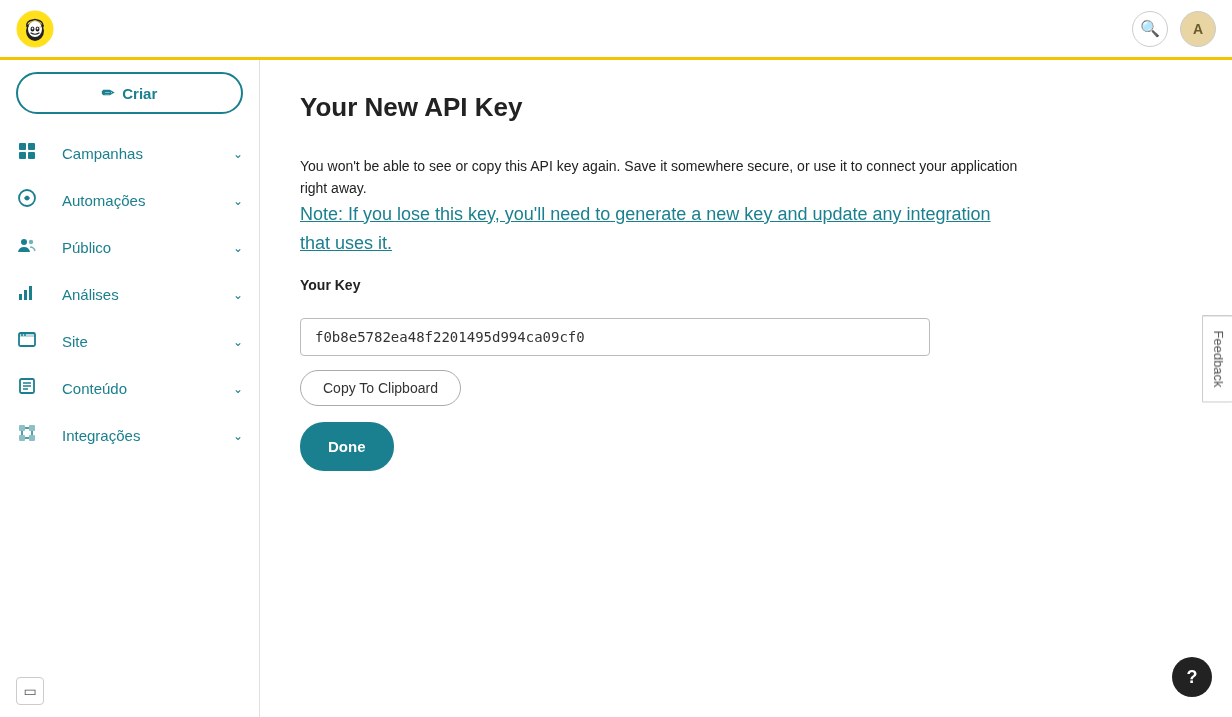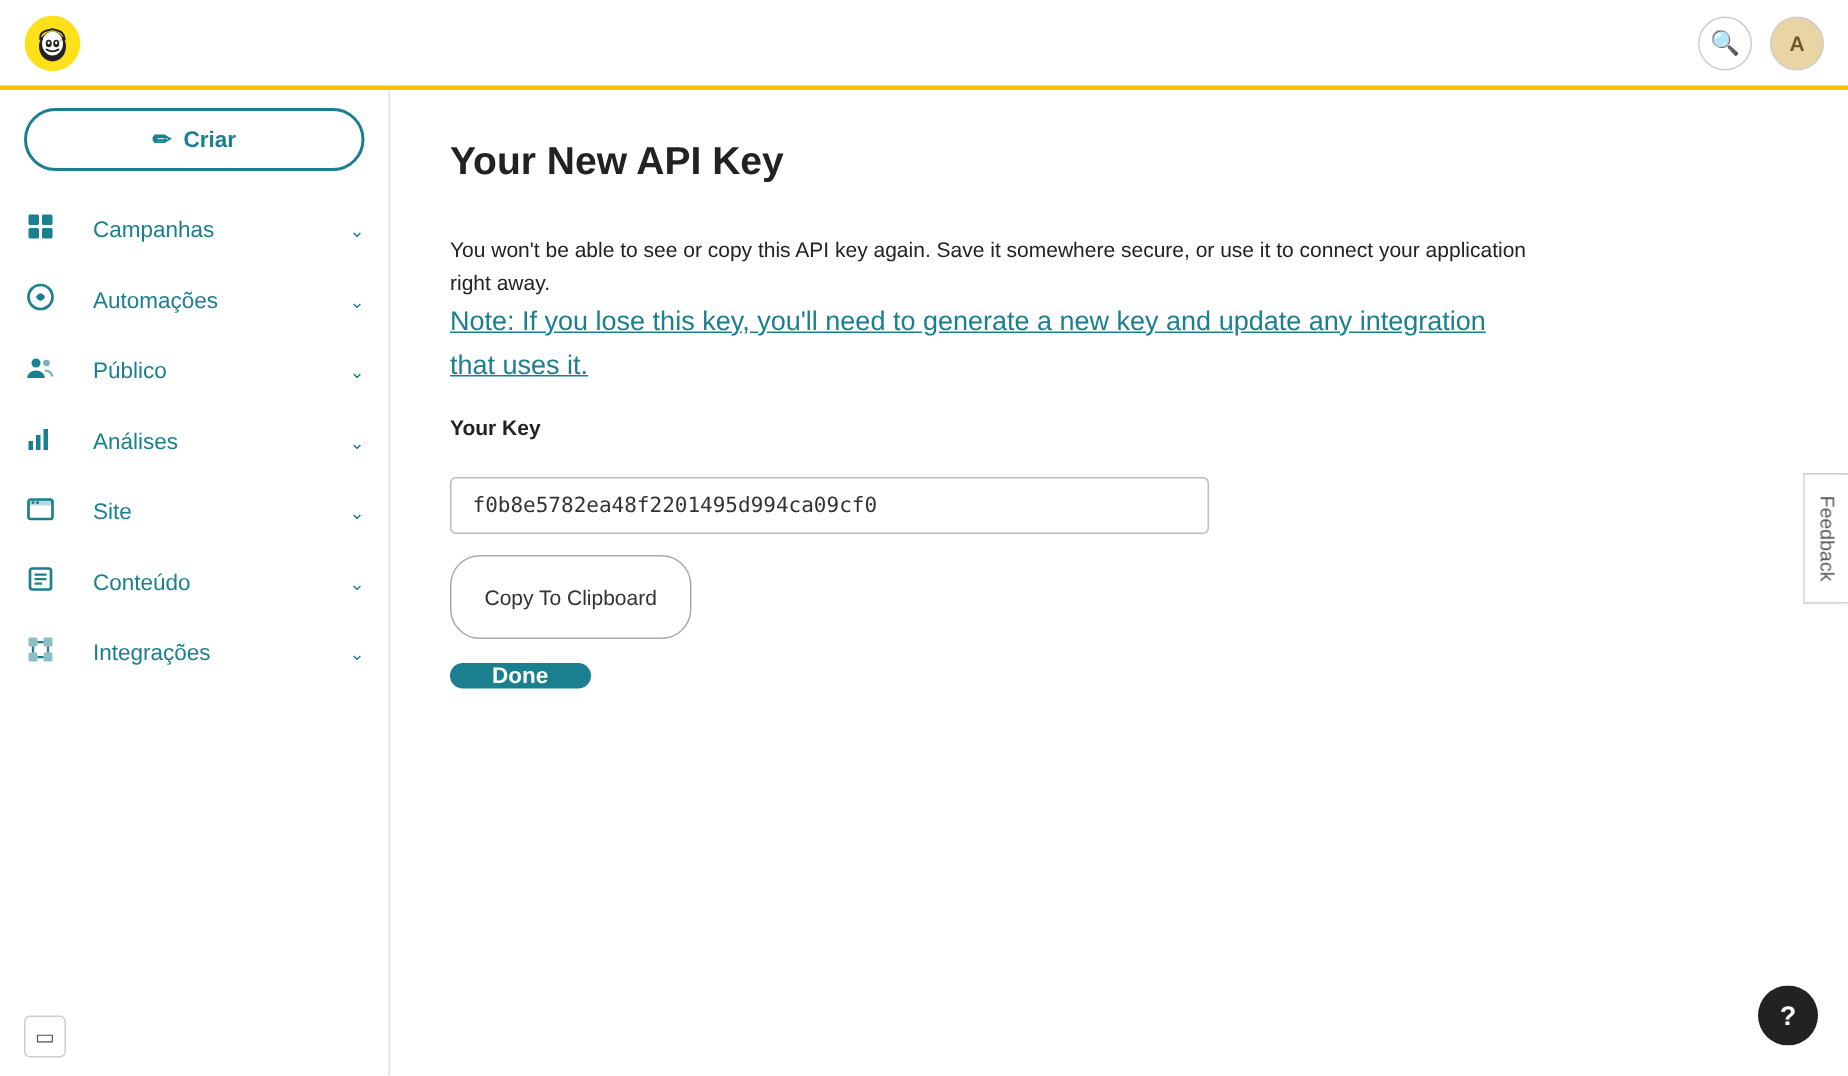--- a/index.html
+++ b/index.html
@@ -138,47 +138,47 @@
       color: #1a7f8e;
       text-decoration: underline;
     }
     .your-key-label {
       font-size: 14px;
       font-weight: 700;
       color: #222;
       margin-bottom: 25px;
     }
     .api-key-input {
-      width: 506px;
+      width: 630px;
       padding: 10px 14px;
       border: 1.5px solid #bbb;
       border-radius: 4px;
       font-size: 14px;
       font-family: monospace;
       color: #333;
       background: #fff;
       margin-bottom: 14px;
       display: block;
     }
     .copy-btn {
       background: #fff;
       border: 1.5px solid #aaa;
       border-radius: 20px;
-      padding: 19px 22px;
+      padding: 9px 22px;
       font-size: 14px;
       color: #333;
       cursor: pointer;
       margin-bottom: 16px;
       display: inline-block;
     }
     .done-btn {
       background: #1a7f8e;
       border: none;
       border-radius: 24px;
-      padding: 0 28px;
+      padding: 16px 28px;
       font-size: 15px;
       font-weight: 600;
       color: #fff;
       cursor: pointer;
       display: block;
     }
 
     
     .feedback-tab {
       position: fixed;

